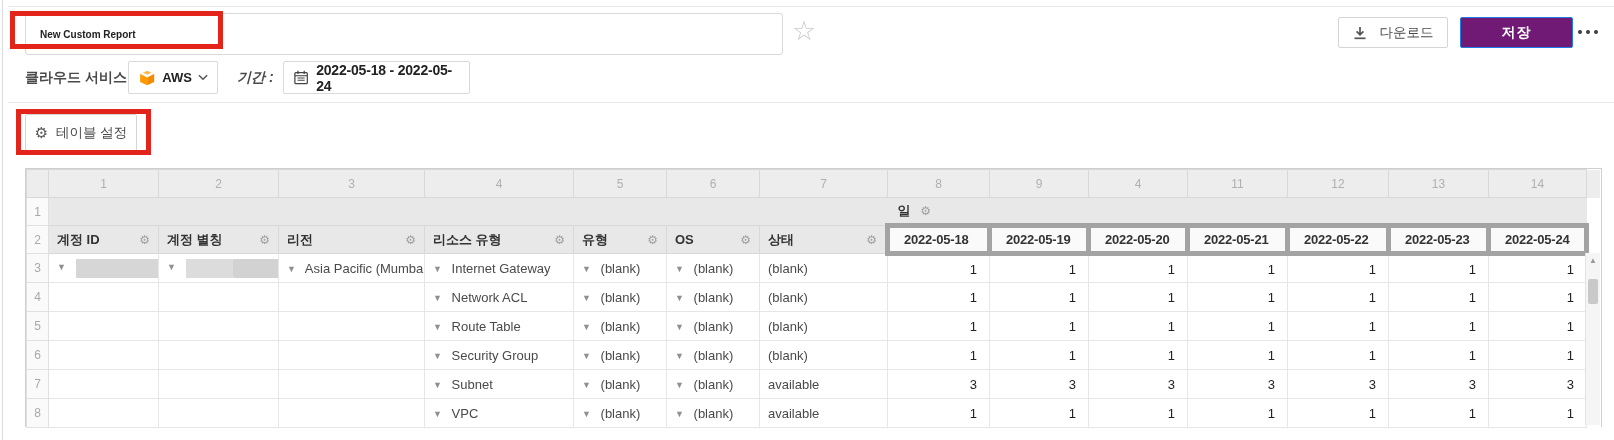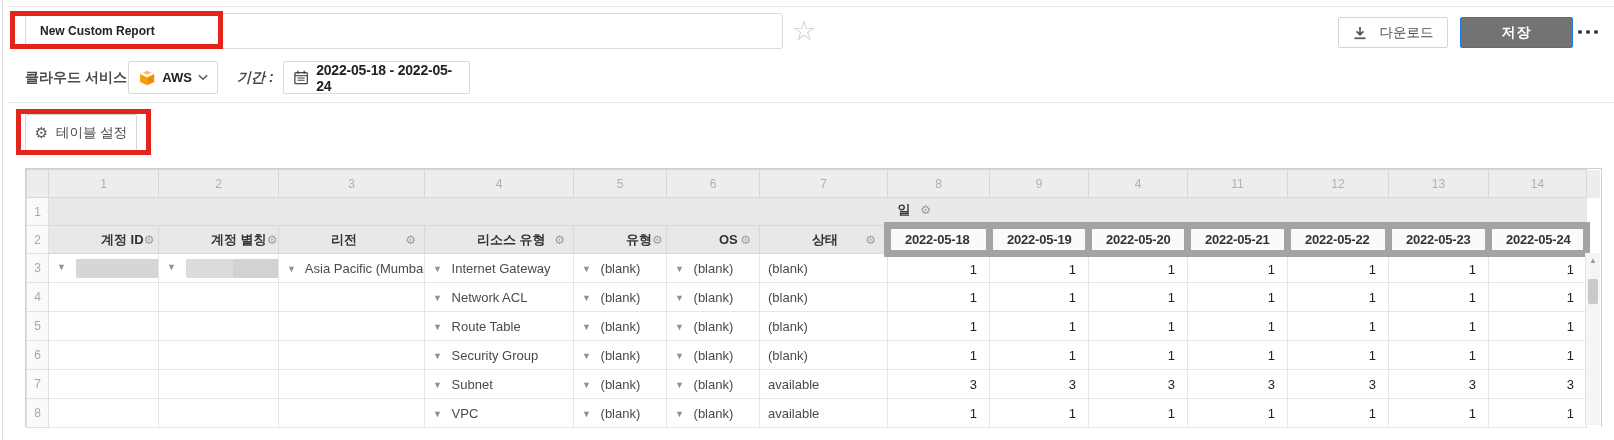--- a/index.html
+++ b/index.html
@@ -3,29 +3,29 @@
 <meta charset="utf-8">
 <style>
   * { box-sizing: border-box; margin: 0; padding: 0; }
   html,body { background:#fff; }
   body { font-family:"Liberation Sans","DejaVu Sans",sans-serif; }
   .page { position:relative; width:1614px; height:440px; background:#fff; overflow:hidden; }
   .edge-left { position:absolute; left:2px; top:0; bottom:0; width:1px; background:#dcdcdc; }
   .edge-top  { position:absolute; left:8px; right:0; top:6px; height:1px; background:#e6e6e6; }
 
   
-  .title-input { position:absolute; left:25px; top:13px; width:758px; height:36px;
+  .title-input { position:absolute; left:25px; top:13px; width:758px; height:42px;
     border:1px solid #d9d9d9; border-radius:3px; padding:0 14px;
-    font-family:inherit; font-size:12px; font-weight:700; color:#222; outline:none; background:#fff; }
+    font-family:inherit; font-size:10px; font-weight:700; color:#222; outline:none; background:#fff; }
   .star { position:absolute; left:792px; top:16px; font-size:27px; line-height:30px; color:#cbcbcb; cursor:pointer; }
   .btn { display:flex; align-items:center; justify-content:center; gap:13px; border-radius:2px;
     font-family:inherit; font-size:13.5px; cursor:pointer; background:#fff; border:1px solid #d5d5d5; color:#4a4a4a; }
   .btn-download { position:absolute; left:1338px; top:17px; width:110px; height:31px; }
   .btn-save { position:absolute; left:1460px; top:17px; width:113px; height:31px;
-    background:#737373; border:1px solid #1f7ce6; color:#fff; font-weight:700; letter-spacing:1px; font-size:14px; }
+    background:#701a75; border:1px solid #1f7ce6; color:#fff; font-weight:700; letter-spacing:1px; font-size:14px; }
   .more-dots { position:absolute; left:1578px; top:28px; width:24px; height:8px; display:flex; gap:4px; align-items:center; cursor:pointer; }
   .more-dots i { width:4px; height:4px; background:#3c3c3c; border-radius:50%; }
 
   
   .flabel { position:absolute; top:69px; font-size:14px; font-weight:700; color:#4a4a4a; white-space:nowrap; }
   .lbl-cloud { left:25px; }
   .lbl-period { left:237px;font-style:italic; }
   .pickbox { position:absolute; top:61px; height:33px; border:1px solid #d9d9d9; border-radius:2px;
     background:#fff; display:flex; align-items:center; cursor:pointer; }
   .sel-aws { left:128px; width:90px; padding:0 9px; gap:6px; }
@@ -52,24 +52,24 @@
   tr.r-nums { height:28px; }
   tr.r-g1, tr.r-g2 { height:28px; }
   tr.r-data { height:29px; }
   td.corner { background:#ededed; border:1px solid #d8d8d8; }
   td.colnum { background:#ededed; border:1px solid #d8d8d8; text-align:center; color:#b0b0b0; font-size:12px; cursor:pointer; }
   td.rownum { background:#fafafa; border:1px solid #e0e0e0; text-align:center; color:#a8a8a8; font-size:12px; cursor:pointer; }
   td.ghead  { background:#e8e8e8; border-top:1px solid #d8d8d8; border-bottom:1px solid #d8d8d8; }
   td.ghead-group { background:#e8e8e8; border-top:1px solid #d8d8d8; border-bottom:1px solid #d8d8d8; padding-left:10px; }
   td.ghead-group .glabel { font-size:13px; font-weight:700; color:#333; }
   td.hcell { background:#e8e8e8; border:1px solid #d8d8d8; padding:0 8px; }
-  .hflex { display:flex; align-items:center; justify-content:space-between;margin-left:44px; }
+  .hflex { display:flex; align-items:center; justify-content:space-between; }
   .hflex .hlabel { font-size:13px; font-weight:700; color:#333; }
   .gear { color:#9e9e9e; font-size:12px; cursor:pointer; }
-  td.dhead { background:#fafafa; border:7px solid #a3a3a3; padding-left:14px; font-weight:700; color:#333; letter-spacing:-0.2px; }
+  td.dhead { background:#fafafa; border:5px solid #a3a3a3; padding-left:14px; font-weight:700; color:#333; letter-spacing:-0.2px; }
   td.dcell { background:#fff; border:1px solid #e6e6e6; padding-left:8px; color:#4a4a4a; }
   td.vcell { background:#fff; border:1px solid #e6e6e6; text-align:right; padding-right:12px; color:#222; }
   td.sbcol { background:#fff; border:none; }
   td.sbcol.top { background:#ededed; }
   .tri { color:#909090; font-size:9px; margin-right:6px; vertical-align:1px; cursor:pointer; }
   .redact { display:inline-block; height:19px; background:#d6d6d6; vertical-align:middle; border-radius:1px; }
   .redact.rd-a { width:86px; }
   .redact.rd-b1 { width:47px; background:#dcdcdc; }
   .redact.rd-b2 { width:47px; background:#d2d2d2; }
 

